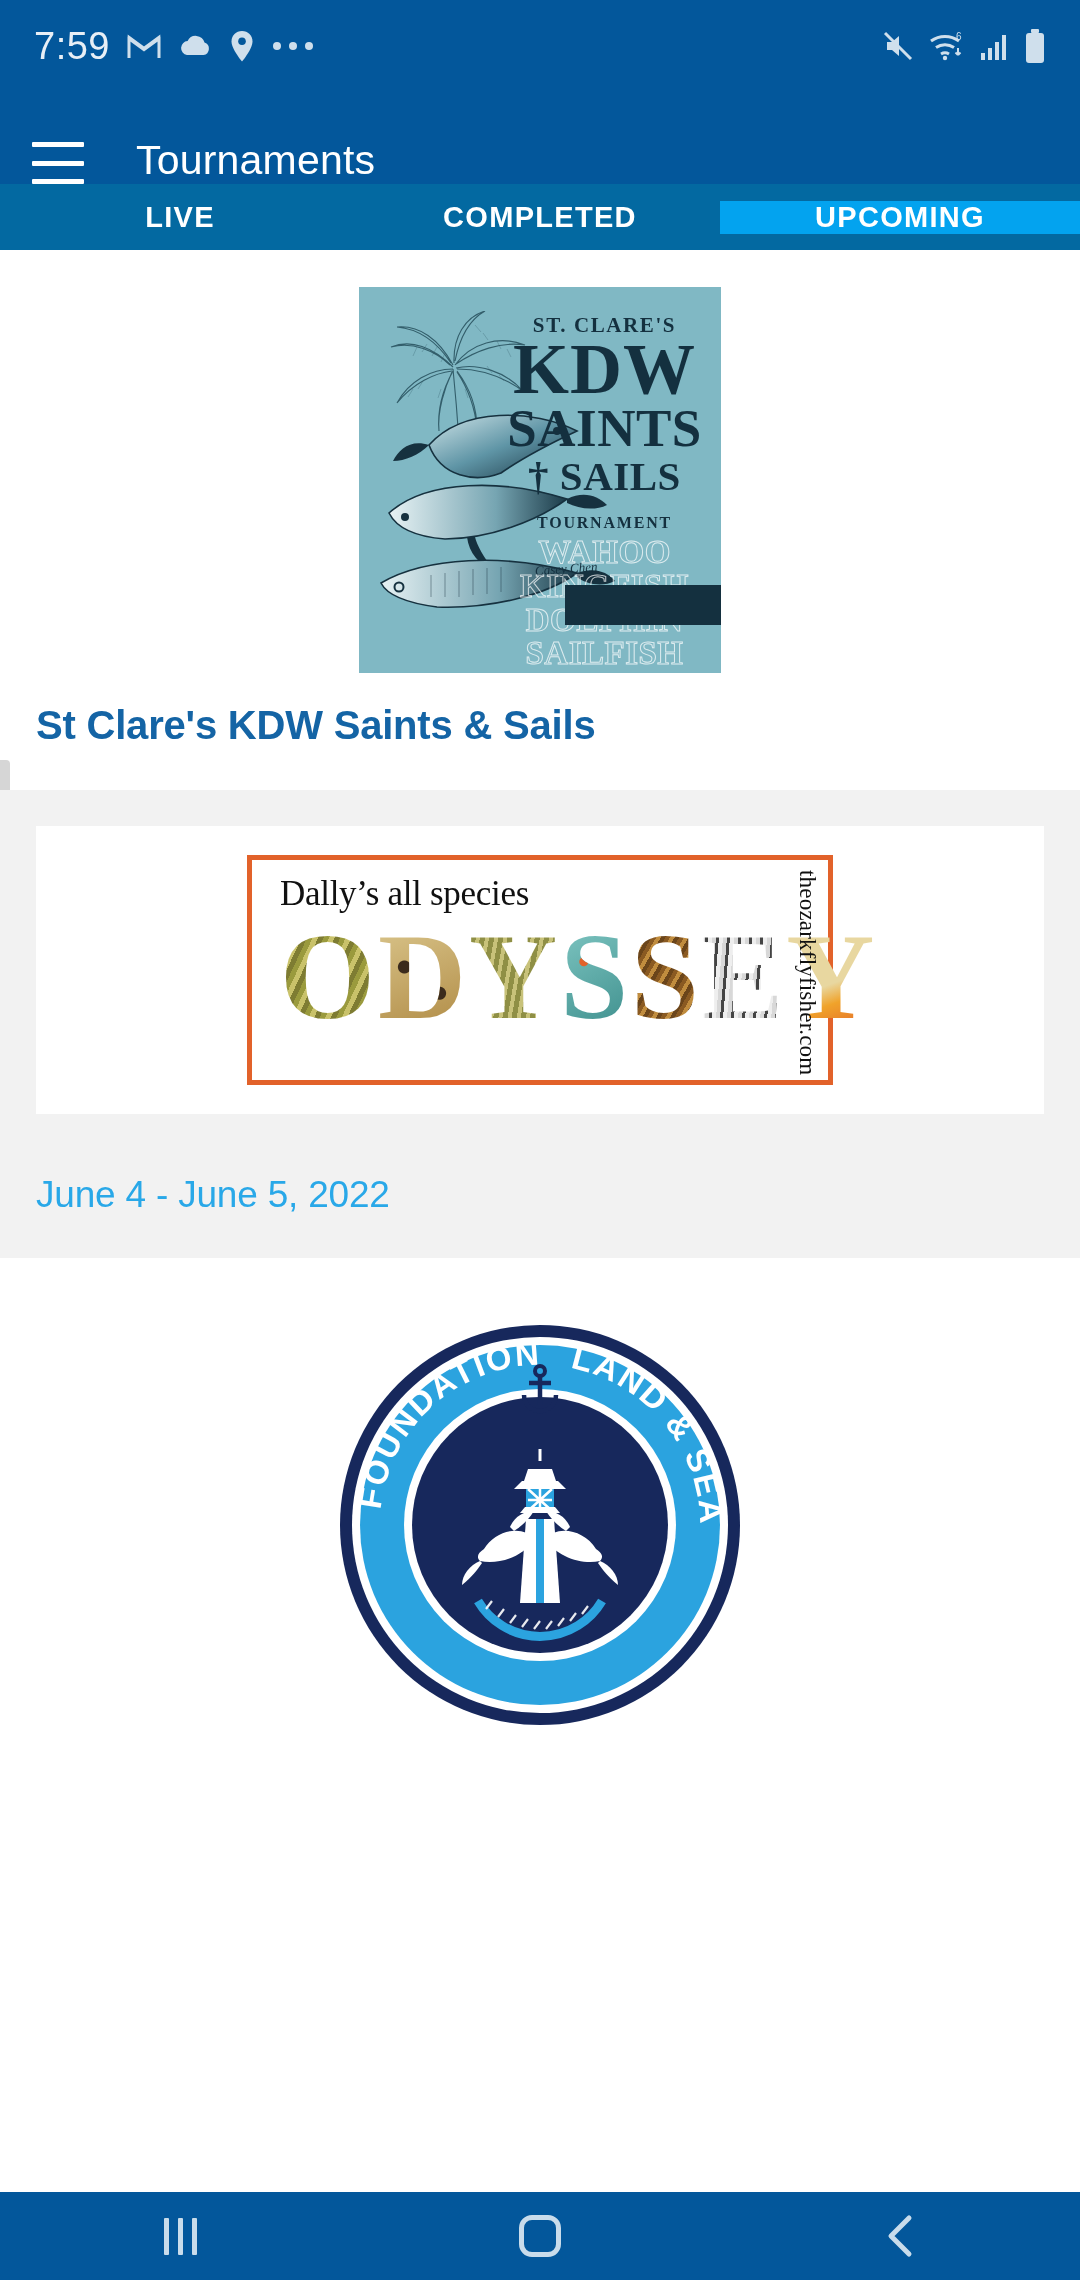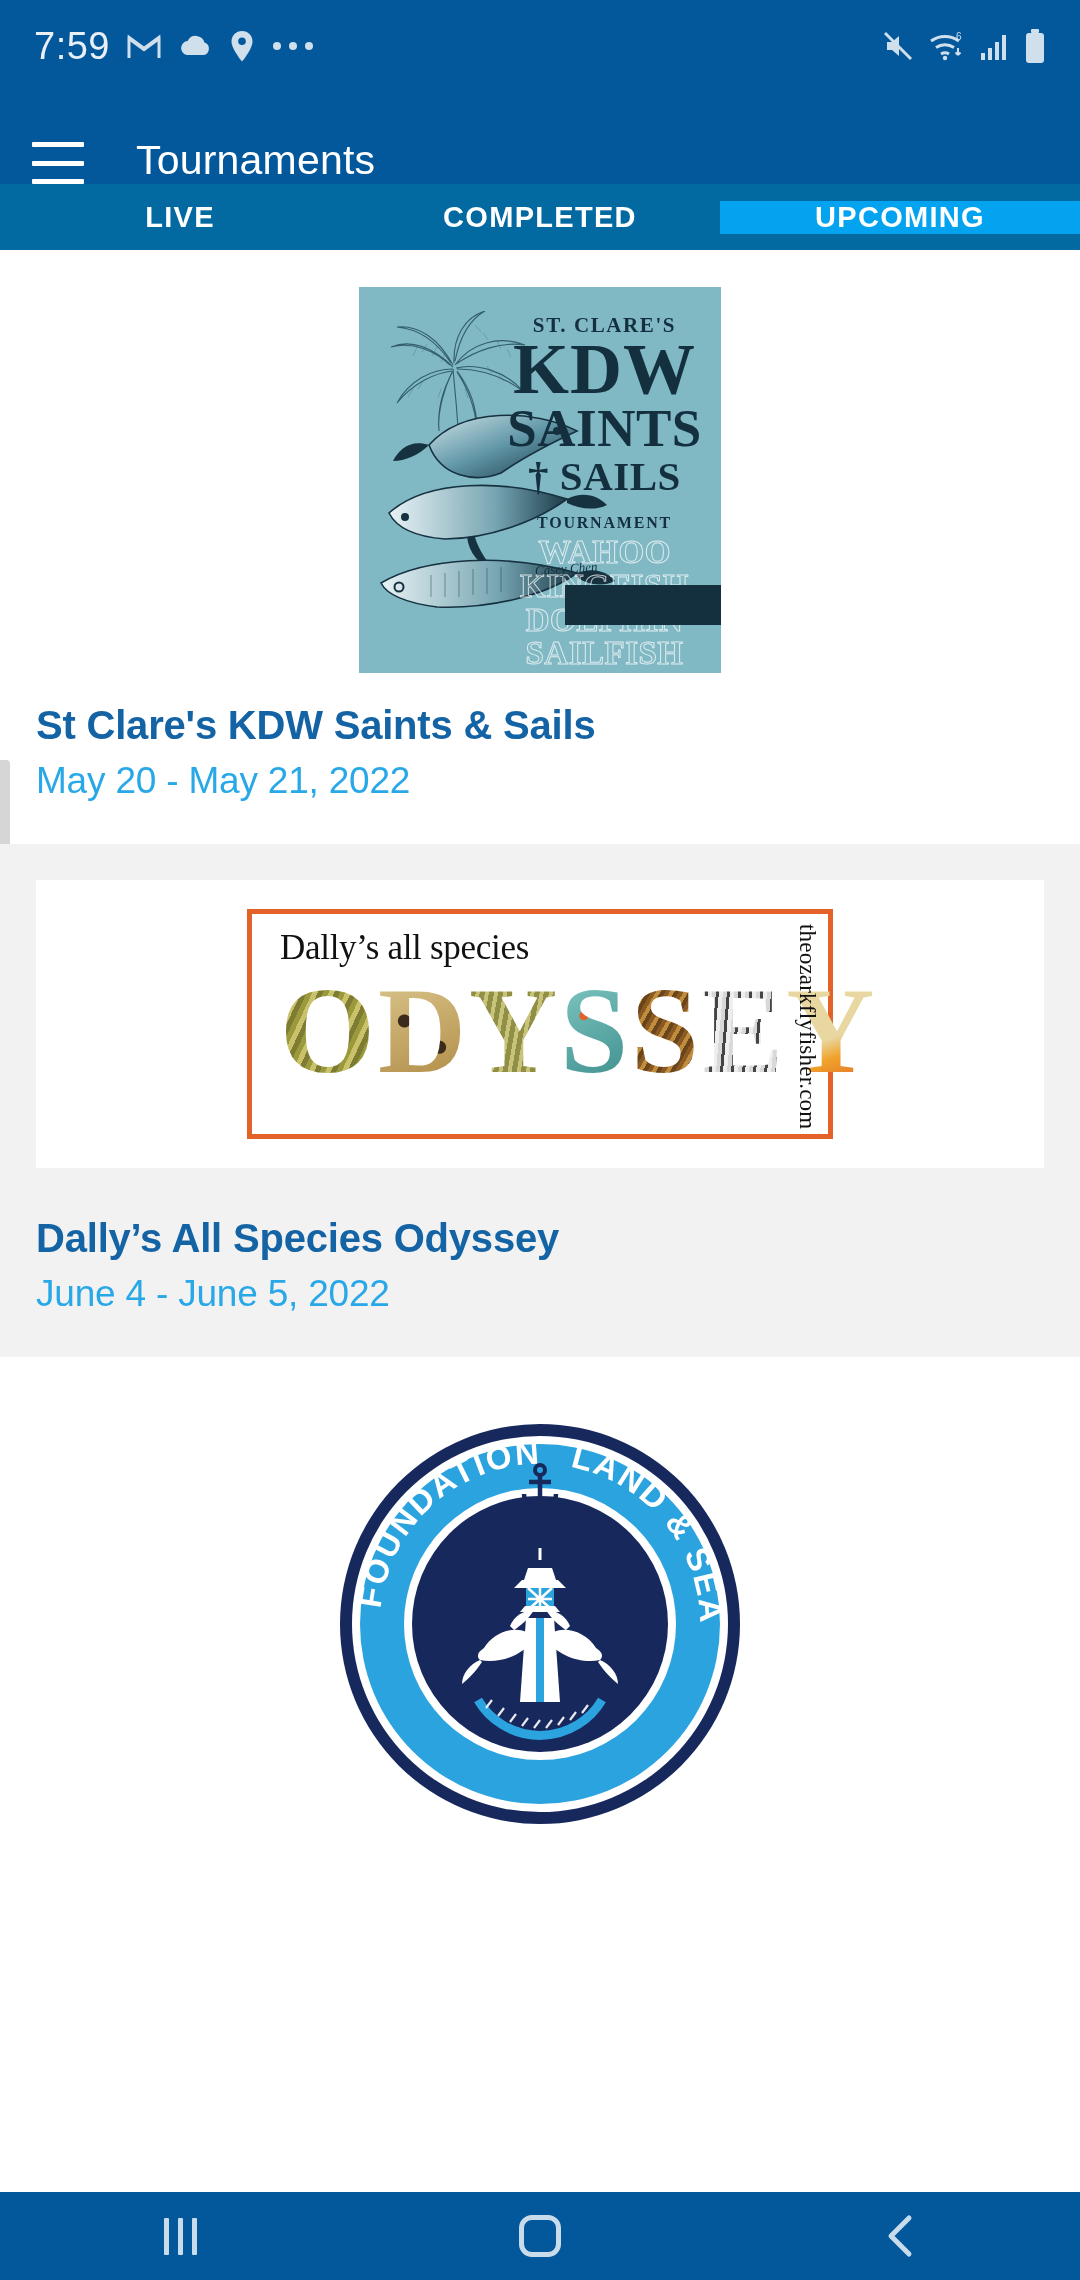--- a/index.html
+++ b/index.html
@@ -323,21 +323,20 @@
 
         </div>
 
         <div class="p1-sig">Casey Chen</div>
         <div class="p1-bar"></div>
       </div>
     </div>
 
     <div style="height:30px"></div>
     <div class="card-title">St Clare's KDW Saints &amp; Sails</div>
-    <div class="card-date">May 20 - May 21, 2022</div>
     <div class="sectiongap"></div>
   </div>
 
   <div class="card alt">
     <div class="poster2-wrap">
       <div class="poster2">
         <div class="odybox">
           <div class="ody-head">Dally’s all species</div>
           <div class="ody-letters">
             <span class="L L1">O</span>
@@ -347,21 +346,20 @@
             <span class="L L5">S</span>
             <span class="L L6">E</span>
             <span class="L L7">Y</span>
           </div>
           <div class="ody-url">theozarkflyfisher.com</div>
         </div>
       </div>
     </div>
 
     <div style="height:48px"></div>
-    <div class="card-title">Dally’s All Species Odyssey</div>
     <div class="card-date">June 4 - June 5, 2022</div>
     <div class="sectiongap"></div>
   </div>
 
   <div class="card">
     <div class="poster3-wrap">
       <div class="badge-outer">
         <svg viewBox="0 0 424 424" width="424" height="424">
           <defs>
             <path id="arcL" d="M 52 212 A 160 160 0 0 1 212 52" fill="none"></path>

